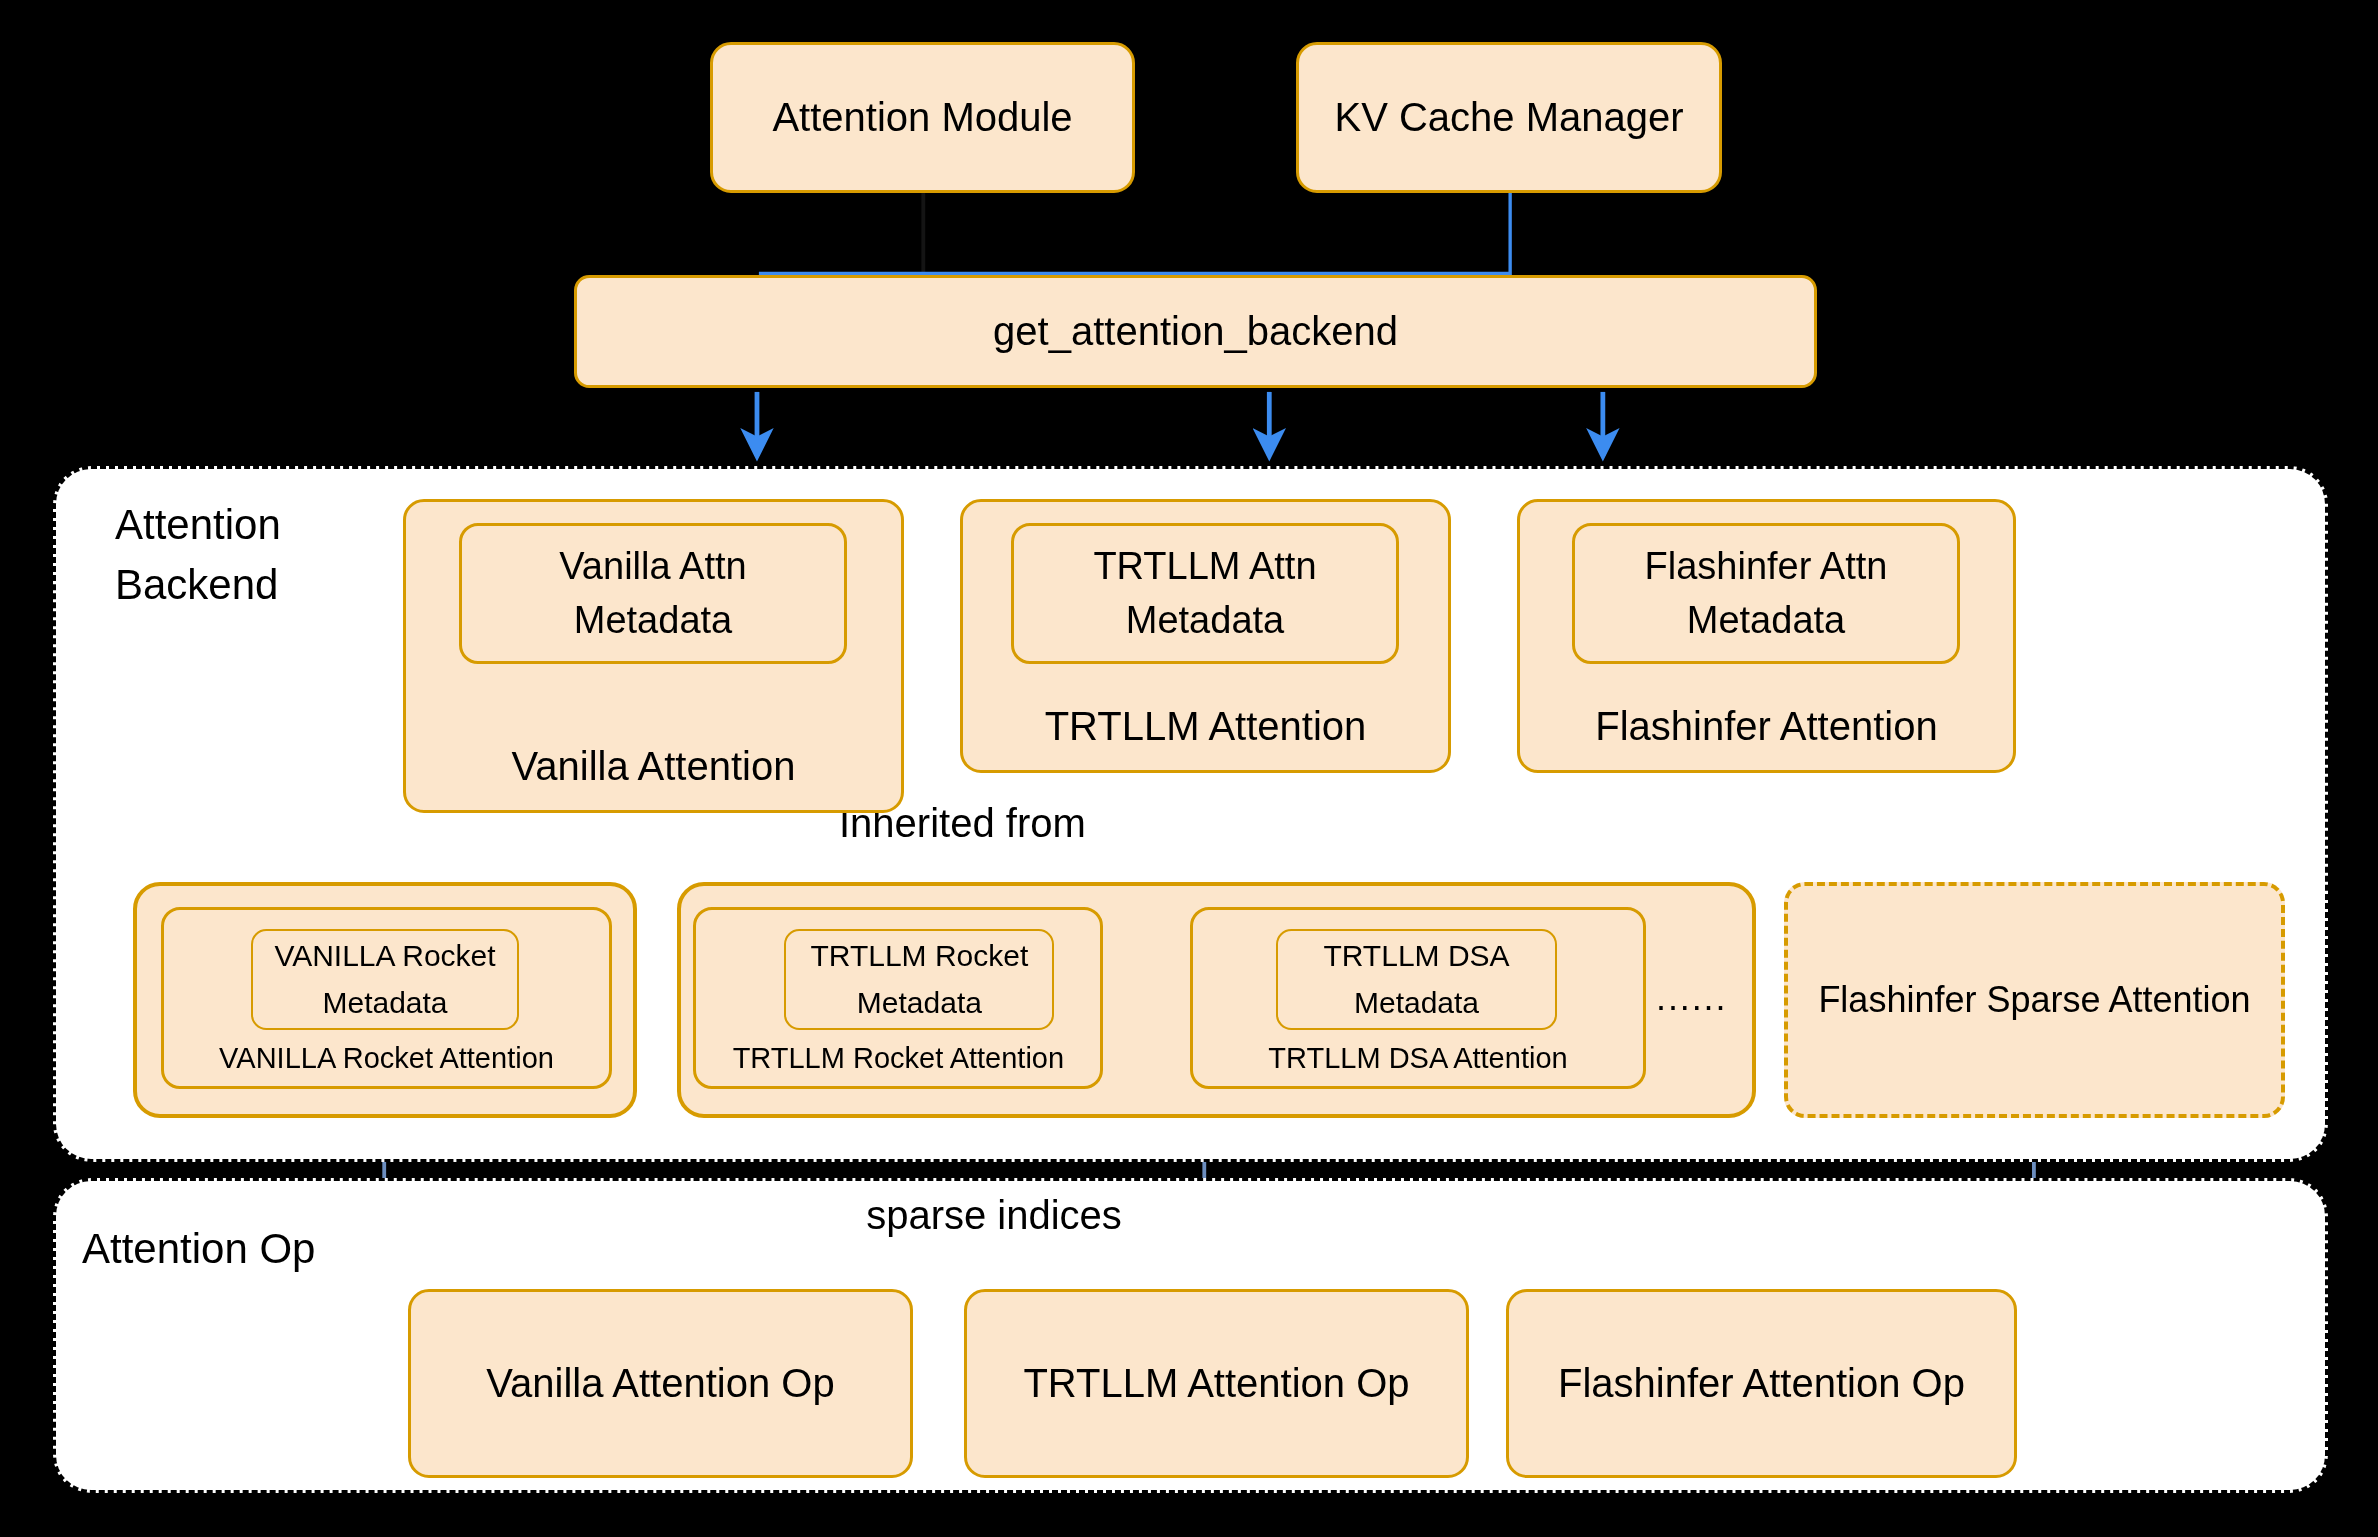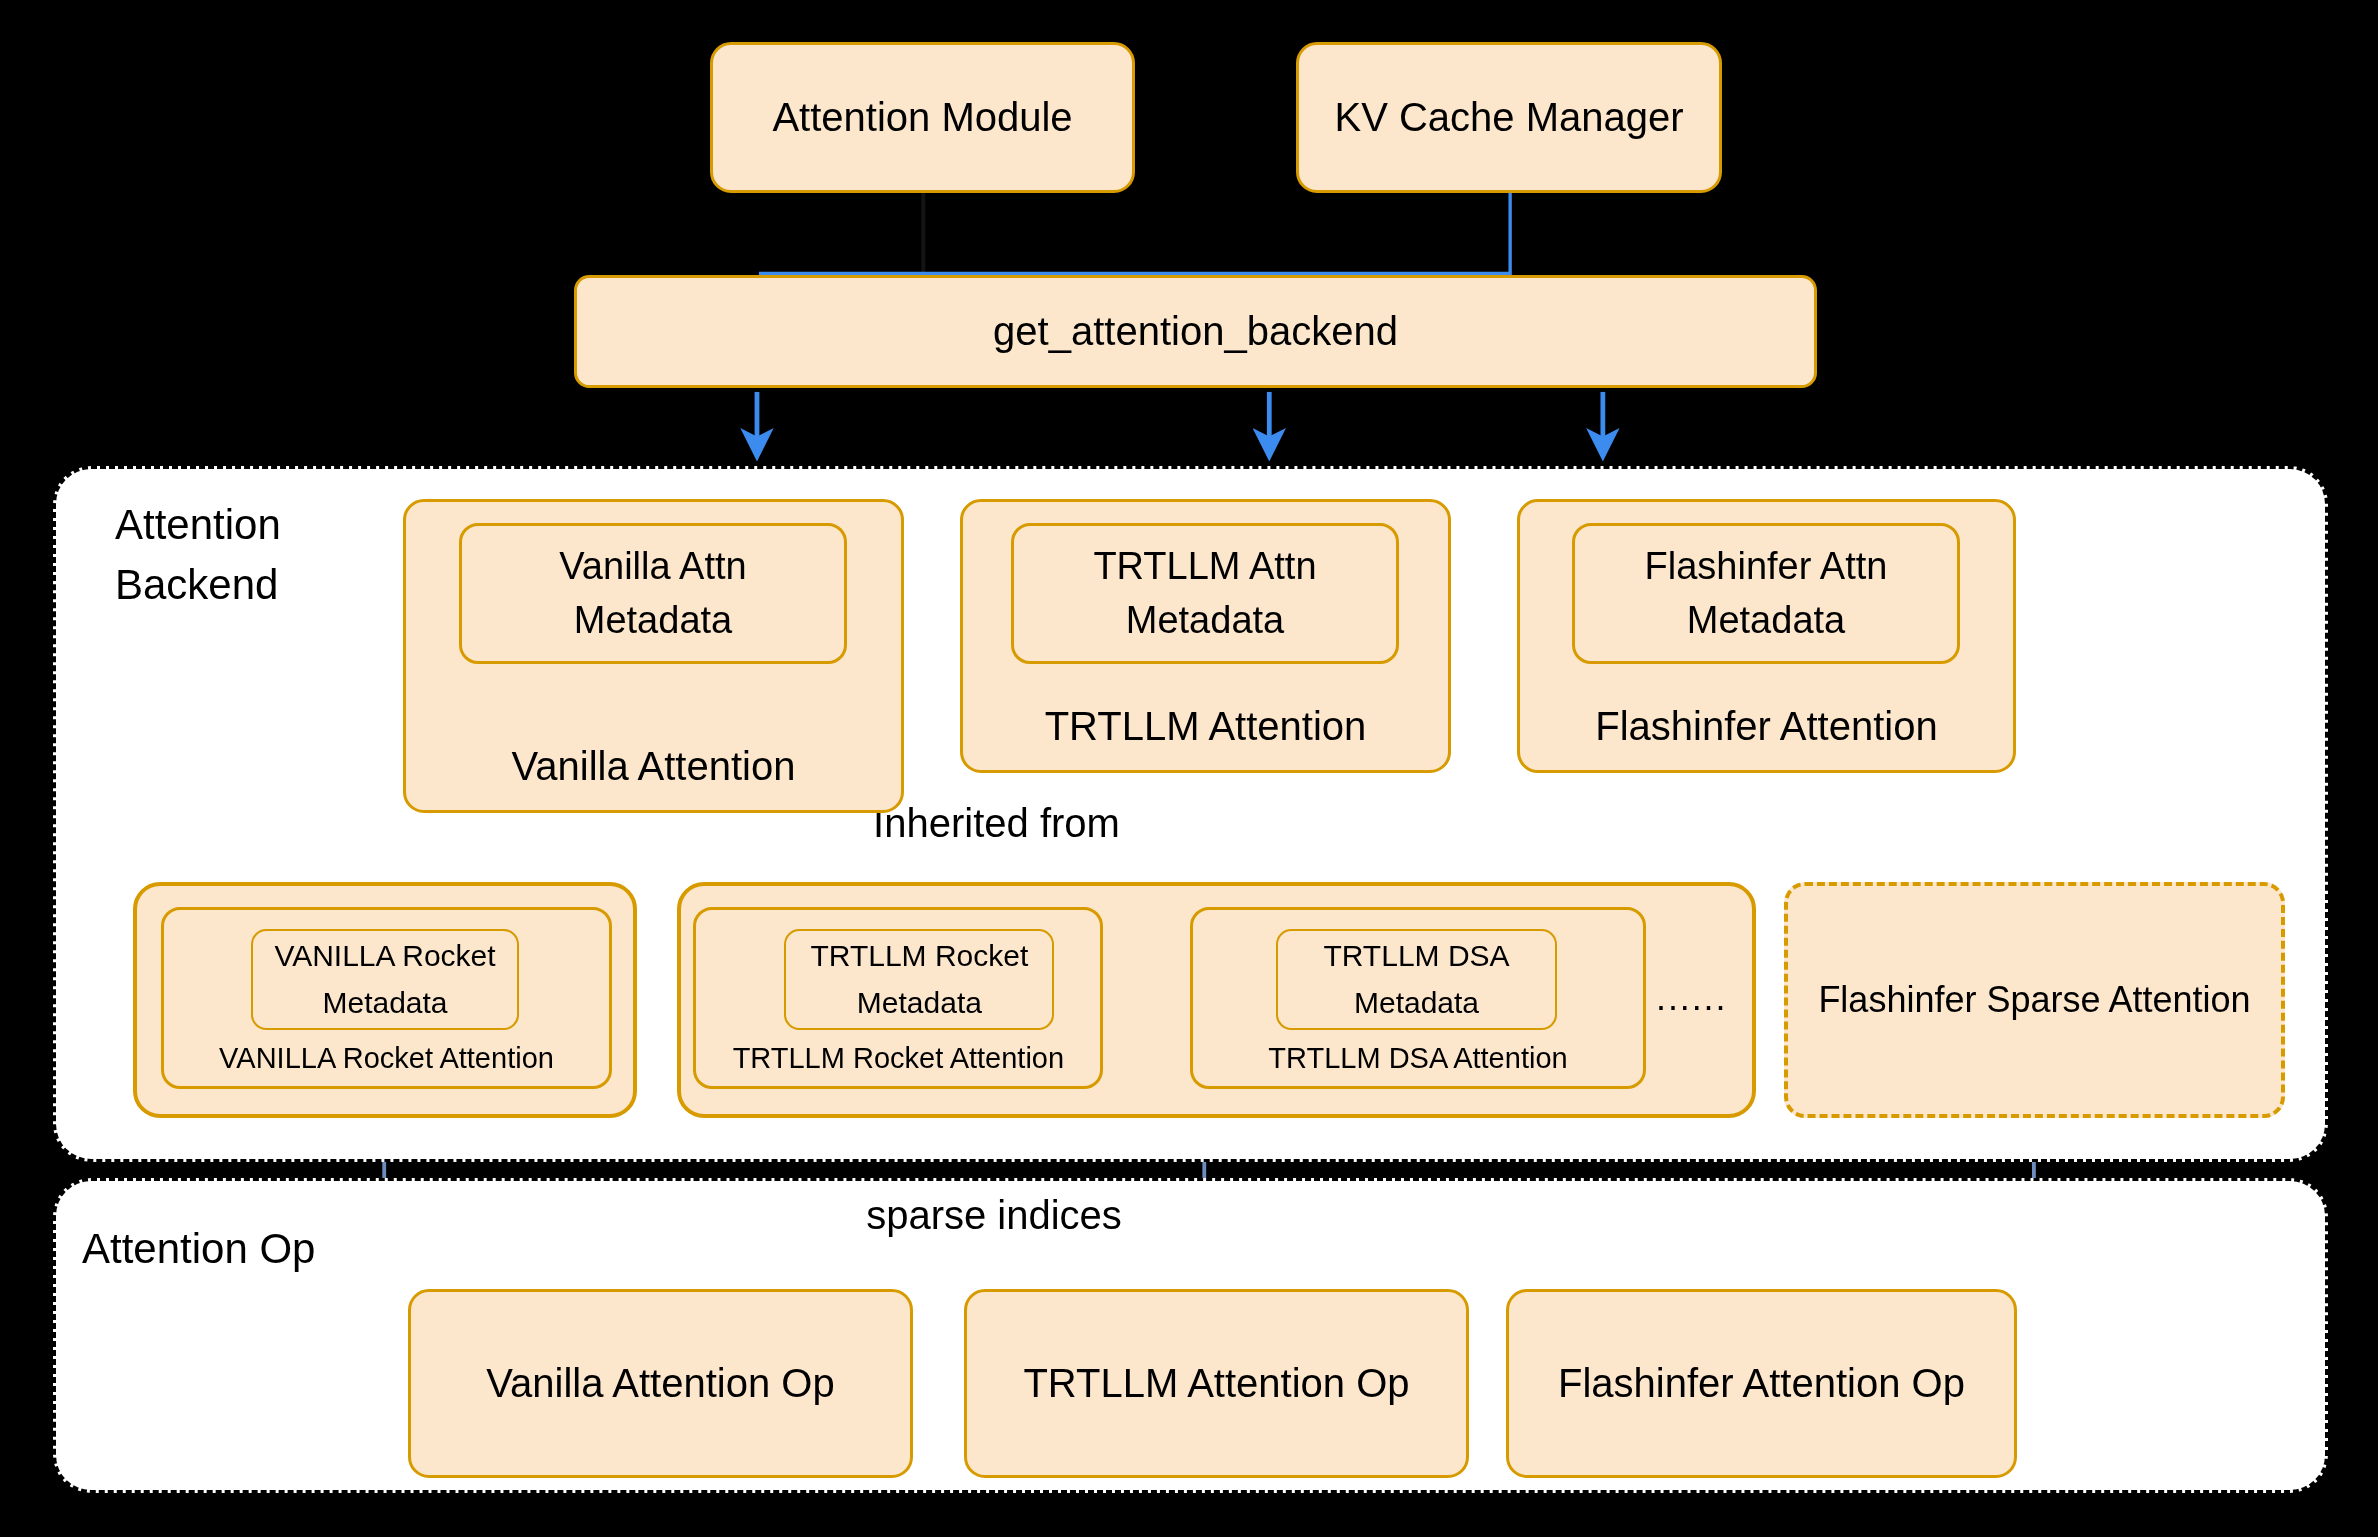--- a/index.html
+++ b/index.html
@@ -98,21 +98,21 @@
 
   <div class="node f42" style="left:710px;top:42px;width:425px;height:151px;"><span>Attention Module</span></div>
 
   <div class="node f42" style="left:1296px;top:42px;width:426px;height:151px;"><span>KV Cache Manager</span></div>
 
   <div class="node f42" style="left:574px;top:275px;width:1243px;height:113px;border-radius:15.3px;"><span>get_attention_backend</span></div>
 
   <div class="lbl big sec-label" style="left:115px;top:495px;">Attention
 Backend</div>
 
-  <div class="lbl f42" style="left:839px;top:801px;width:315px;text-align:center;">Inherited from</div>
+  <div class="lbl f42" style="left:839px;top:801px;width:315px;">Inherited from</div>
 
   <div class="node" style="left:403px;top:499px;width:501px;height:314px;">
     <div class="node inner-box f40" style="left:53px;top:21px;width:388px;height:141px;"><span>Vanilla Attn
 Metadata</span></div>
     <div class="node-label-bottom f42">Vanilla Attention</div>
   </div>
 
   <div class="node" style="left:960px;top:499px;width:491px;height:274px;">
     <div class="node inner-box f40" style="left:48px;top:21px;width:388px;height:141px;"><span>TRTLLM Attn
 Metadata</span></div>

